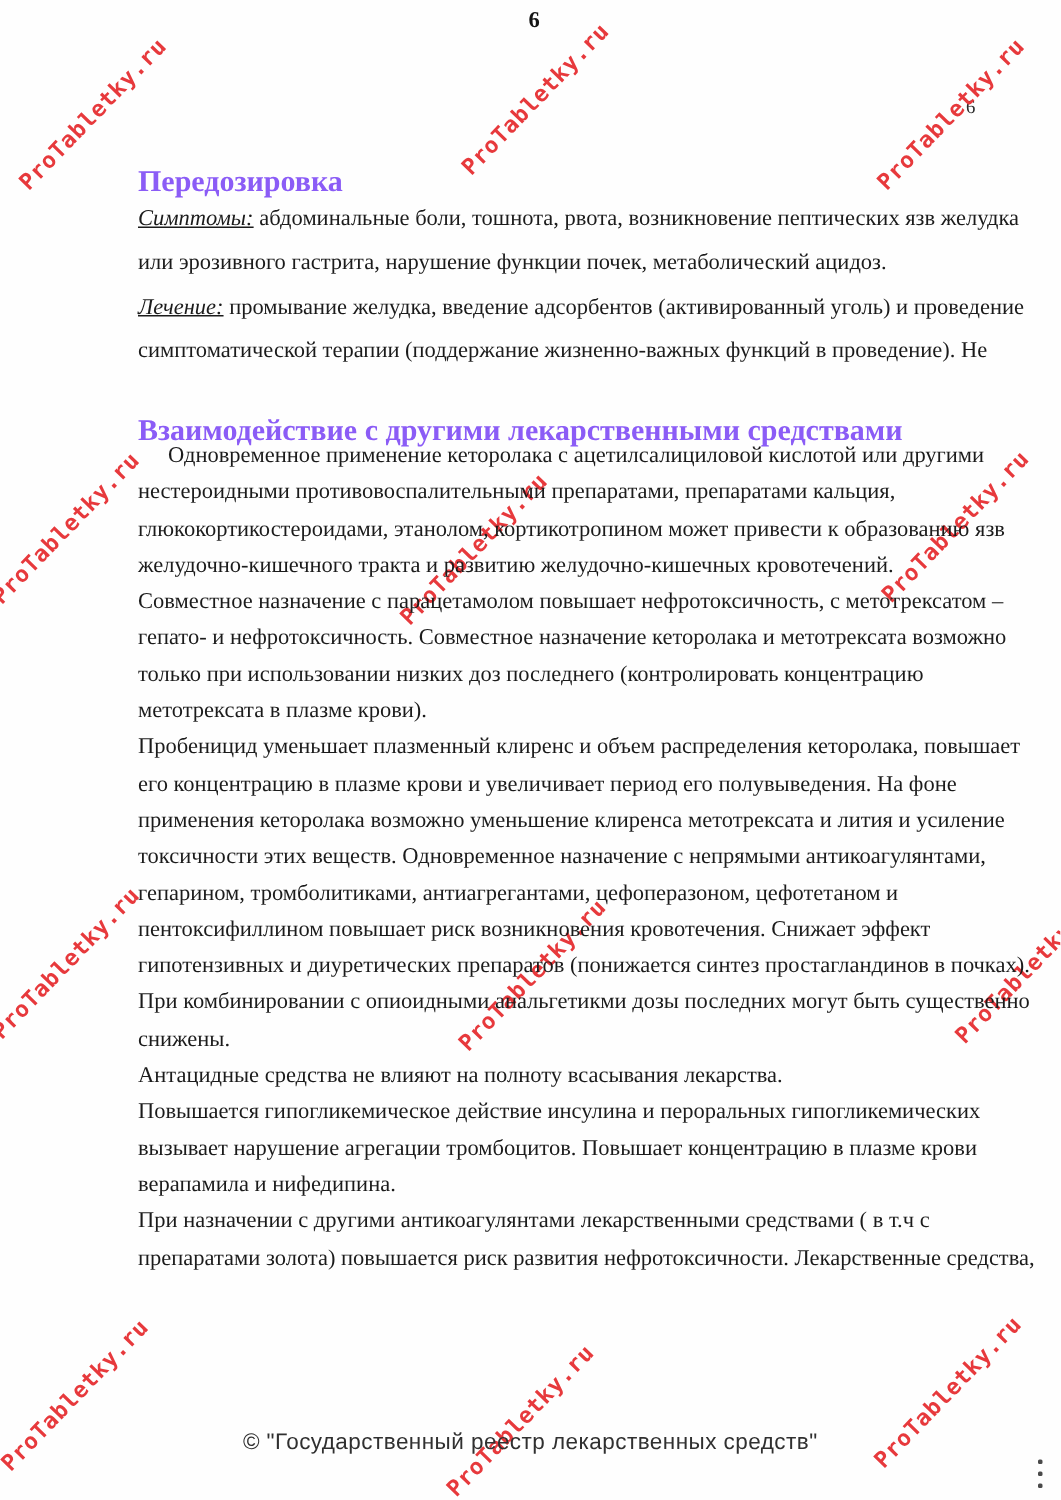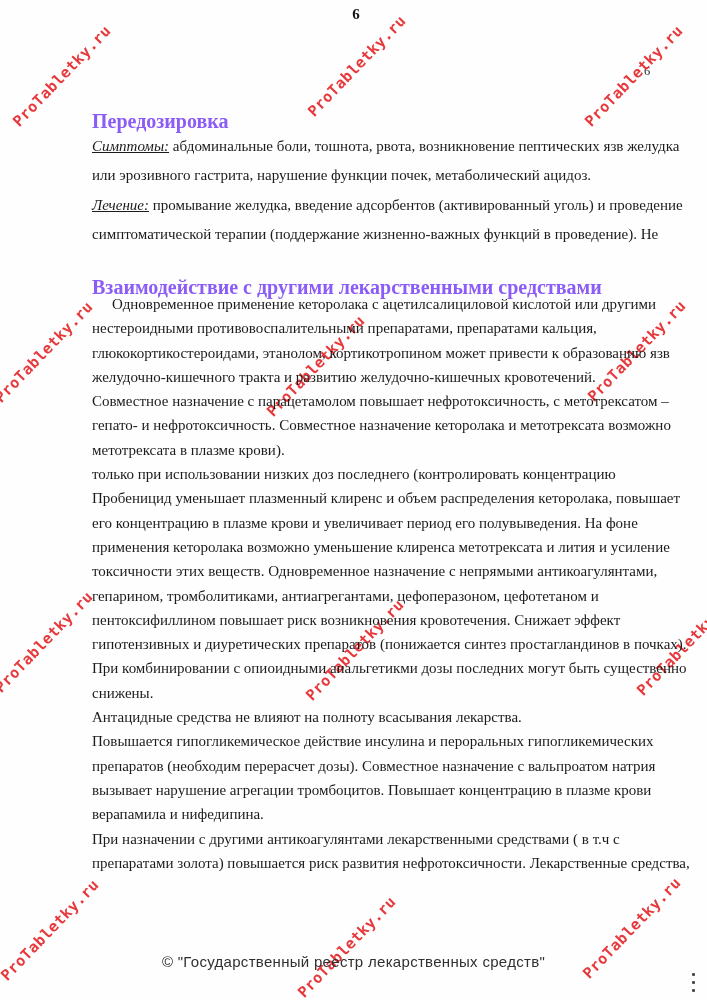--- a/index.html
+++ b/index.html
@@ -79,34 +79,33 @@
     </div>
 
   <div class="heading heading-2">Взаимодействие с другими лекарственными средствами</div>
   <div class="lines lines-2">
       <div class="line indent">Одновременное применение кеторолака с ацетилсалициловой кислотой или другими</div>
       <div class="line">нестероидными противовоспалительными препаратами, препаратами кальция,</div>
       <div class="line">глюкокортикостероидами, этанолом, кортикотропином может привести к образованию язв</div>
       <div class="line">желудочно-кишечного тракта и развитию желудочно-кишечных кровотечений.</div>
       <div class="line">Совместное  назначение с парацетамолом повышает нефротоксичность, с метотрексатом –</div>
       <div class="line">гепато- и нефротоксичность. Совместное назначение кеторолака и метотрексата возможно</div>
+      <div class="line">только при использовании низких доз последнего (контролировать концентрацию</div>
       <div class="line">метотрексата в плазме крови).</div>
-      <div class="line">только при использовании низких доз последнего (контролировать концентрацию</div>
       <div class="line">Пробеницид уменьшает плазменный клиренс и объем распределения кеторолака, повышает</div>
       <div class="line">его концентрацию в плазме крови и увеличивает период его полувыведения. На фоне</div>
       <div class="line">применения кеторолака возможно уменьшение клиренса метотрексата и лития и усиление</div>
       <div class="line">токсичности этих веществ. Одновременное назначение с непрямыми антикоагулянтами,</div>
       <div class="line">гепарином, тромболитиками, антиагрегантами, цефоперазоном, цефотетаном и</div>
       <div class="line">пентоксифиллином повышает риск возникновения кровотечения. Снижает эффект</div>
       <div class="line">гипотензивных и диуретических препаратов (понижается синтез простагландинов в почках).</div>
       <div class="line">При комбинировании с  опиоидными анальгетикми дозы последних могут быть существенно</div>
       <div class="line">снижены.</div>
       <div class="line">Антацидные средства не влияют на полноту всасывания лекарства.</div>
       <div class="line">Повышается гипогликемическое действие инсулина и пероральных гипогликемических</div>
-      <div class="line">препаратов (необходим перерасчет дозы). Совместное назначение с вальпроатом натрия</div>
       <div class="line">вызывает нарушение агрегации тромбоцитов. Повышает концентрацию в плазме крови</div>
       <div class="line">верапамила и нифедипина.</div>
       <div class="line">При назначении с другими антикоагулянтами лекарственными средствами ( в т.ч с</div>
       <div class="line">препаратами золота) повышается риск развития нефротоксичности. Лекарственные средства,</div>
     </div>
 
   <div class="footer">© "Государственный реестр лекарственных средств"</div>
 
   <div class="corner-dots">
     <span></span>

